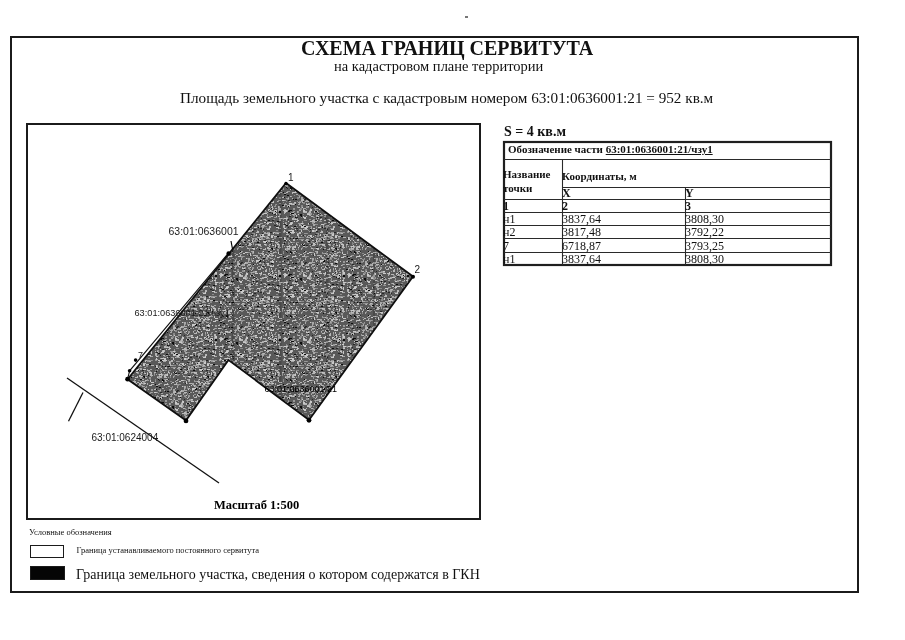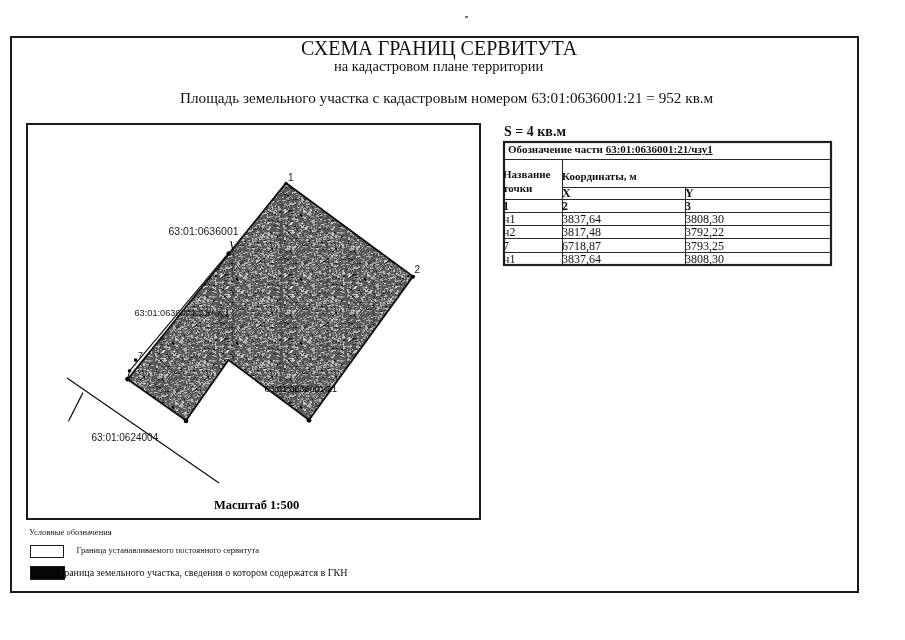--- a/index.html
+++ b/index.html
@@ -6,21 +6,21 @@
 .abs{position:absolute;white-space:nowrap}
 .tc{position:absolute;text-align:left;font-size:12px;line-height:13px}
 .tb{font-weight:bold}
 </style></head>
 <body>
 
 <div class="abs" style="left:10px;top:36px;width:845px;height:553px;border:2px solid #1b1b1b"></div>
 
 <div class="abs" style="left:465px;top:16px;width:3px;height:2px;background:#777"></div>
 
-<div class="abs" style="left:301px;top:37px;font-weight:normal;font-size:20px">СХЕМА ГРАНИЦ СЕРВИТУТА</div>
+<div class="abs" style="left:301px;top:37px;font-weight:bold;font-size:20px">СХЕМА ГРАНИЦ СЕРВИТУТА</div>
 
 <div class="abs" style="left:334px;top:58px;font-weight:normal;font-size:14.5px">на кадастровом плане территории</div>
 
 <div class="abs" style="left:180px;top:89px;font-size:15.2px">Площадь земельного участка с кадастровым номером 63:01:0636001:21 = 952 кв.м</div>
 
 <svg class="abs" style="left:26px;top:123px" width="455" height="397" viewBox="0 0 455 397">
 <defs>
 <pattern id="sp" width="64" height="64" patternUnits="userSpaceOnUse">
 <rect width="64" height="64" fill="#595959"></rect>
 <path fill="#8a8a8a" d="M33 15h1v1h-1zM23 59h2v2h-2zM1 9h1v1h-1zM31 9h1v1h-1zM30 55h2v1h-2zM24 17h1v1h-1zM10 45h3v1h-3zM49 47h3v1h-3zM15 10h2v2h-2zM47 46h3v1h-3zM16 8h3v1h-3zM50 9h1v1h-1zM45 32h1v1h-1zM16 61h1v2h-1zM19 18h2v1h-2zM6 55h1v1h-1zM4 14h1v1h-1zM40 58h1v1h-1zM60 24h3v1h-3zM43 12h2v1h-2zM51 40h1v2h-1zM0 60h1v1h-1zM36 51h3v1h-3zM42 37h1v1h-1zM19 40h1v1h-1zM44 12h2v2h-2zM34 40h1v1h-1zM10 55h3v1h-3zM47 49h1v2h-1zM48 1h2v1h-2zM31 30h2v1h-2zM9 25h1v1h-1zM14 55h3v1h-3zM46 50h3v1h-3zM48 53h2v1h-2zM31 9h1v1h-1zM11 12h1v1h-1zM41 7h2v2h-2zM56 50h2v2h-2zM24 58h2v1h-2zM19 19h2v2h-2zM21 27h1v1h-1zM55 61h1v2h-1zM43 48h1v1h-1zM13 50h2v1h-2zM29 7h3v1h-3zM4 40h1v2h-1zM50 50h1v1h-1zM24 50h2v1h-2zM46 39h3v1h-3zM56 24h3v1h-3zM33 9h1v1h-1zM55 60h3v1h-3zM34 32h1v1h-1zM33 61h1v1h-1zM31 18h2v1h-2zM38 33h1v1h-1zM53 11h1v1h-1zM5 51h2v2h-2zM22 33h3v1h-3zM43 28h1v1h-1zM24 14h2v1h-2zM6 57h1v1h-1zM17 52h2v1h-2zM10 41h2v1h-2zM53 5h2v1h-2zM1 1h1v1h-1zM60 45h3v1h-3zM37 54h2v1h-2zM33 14h1v1h-1zM50 58h2v1h-2zM60 37h1v1h-1zM19 30h1v1h-1zM5 24h1v1h-1zM40 1h1v1h-1zM24 19h3v1h-3zM50 48h1v1h-1zM12 8h1v1h-1zM30 16h2v2h-2zM54 56h1v2h-1zM51 19h1v2h-1zM36 10h1v1h-1zM11 30h2v1h-2zM23 46h3v1h-3zM43 41h1v1h-1zM14 0h1v2h-1zM19 50h3v1h-3zM24 54h3v1h-3zM55 58h1v1h-1zM23 6h2v1h-2zM1 0h1v1h-1zM14 45h1v1h-1zM47 24h2v2h-2zM27 39h2v1h-2zM34 9h1v1h-1zM31 61h3v1h-3zM5 38h3v1h-3zM38 47h1v1h-1zM15 58h1v1h-1zM40 52h3v1h-3zM33 50h1v1h-1zM5 11h2v2h-2zM49 6h2v1h-2zM52 11h1v1h-1zM12 29h1v2h-1zM11 59h1v2h-1zM47 8h3v1h-3zM48 41h3v1h-3zM1 55h1v1h-1zM32 56h1v1h-1zM49 48h1v1h-1zM58 29h1v2h-1zM26 43h1v1h-1zM11 61h1v2h-1zM38 38h1v2h-1zM55 32h2v1h-2zM34 46h2v1h-2zM36 40h1v1h-1zM28 48h2v2h-2zM30 29h2v1h-2zM3 36h1v1h-1zM21 25h2v1h-2zM32 21h1v1h-1zM9 59h2v1h-2zM17 14h2v1h-2zM33 7h1v2h-1zM54 29h1v1h-1zM44 0h1v1h-1zM57 17h2v1h-2zM27 23h1v1h-1zM58 43h2v1h-2zM60 26h3v1h-3zM9 16h3v1h-3zM35 48h2v2h-2zM8 16h1v1h-1zM16 2h2v1h-2zM37 34h1v1h-1zM53 23h1v2h-1zM37 58h1v1h-1zM24 5h3v1h-3zM29 54h1v2h-1zM34 39h1v2h-1zM20 45h1v1h-1zM35 48h3v1h-3zM20 60h1v2h-1zM43 51h1v2h-1zM27 50h1v1h-1zM51 6h2v1h-2zM33 23h3v1h-3zM6 56h2v1h-2zM21 15h2v2h-2zM51 18h1v1h-1zM31 4h3v1h-3zM18 21h2v2h-2zM20 36h1v2h-1zM12 40h2v1h-2zM61 21h1v1h-1zM31 1h1v1h-1zM23 38h1v1h-1zM60 0h1v1h-1zM15 14h1v1h-1zM1 15h1v1h-1zM29 60h1v1h-1zM4 29h1v1h-1zM51 30h2v1h-2zM48 29h2v1h-2zM47 37h1v1h-1zM45 6h1v1h-1zM45 14h2v1h-2zM9 42h1v1h-1zM6 21h1v1h-1zM23 49h1v1h-1zM39 43h1v1h-1zM34 37h2v1h-2zM9 55h2v1h-2zM30 16h2v1h-2z"></path>
@@ -138,13 +138,13 @@
 <div class="tc" style="left:685px;top:252.5px;width:146px">3808,30</div>
 
 <div class="abs" style="left:29px;top:527px;font-size:8.5px">Условные обозначения</div>
 
 <div class="abs" style="left:30px;top:545px;width:32px;height:11px;border:1.5px solid #1b1b1b;background:#fff"></div>
 
 <div class="abs" style="left:76.5px;top:545px;font-size:8.5px">Граница устанавливаемого постоянного сервитута</div>
 
 <div class="abs" style="left:30px;top:566px;width:33px;height:12px;border:1.5px solid #1b1b1b;background:#050505"></div>
 
-<div class="abs" style="left:59px;top:566.5px;font-size:10px">Граница земельного участка, сведения о котором содержатся в ГКН</div>
+<div class="abs" style="left:76px;top:566.5px;font-size:14px">Граница земельного участка, сведения о котором содержатся в ГКН</div>
 
 </body></html>

